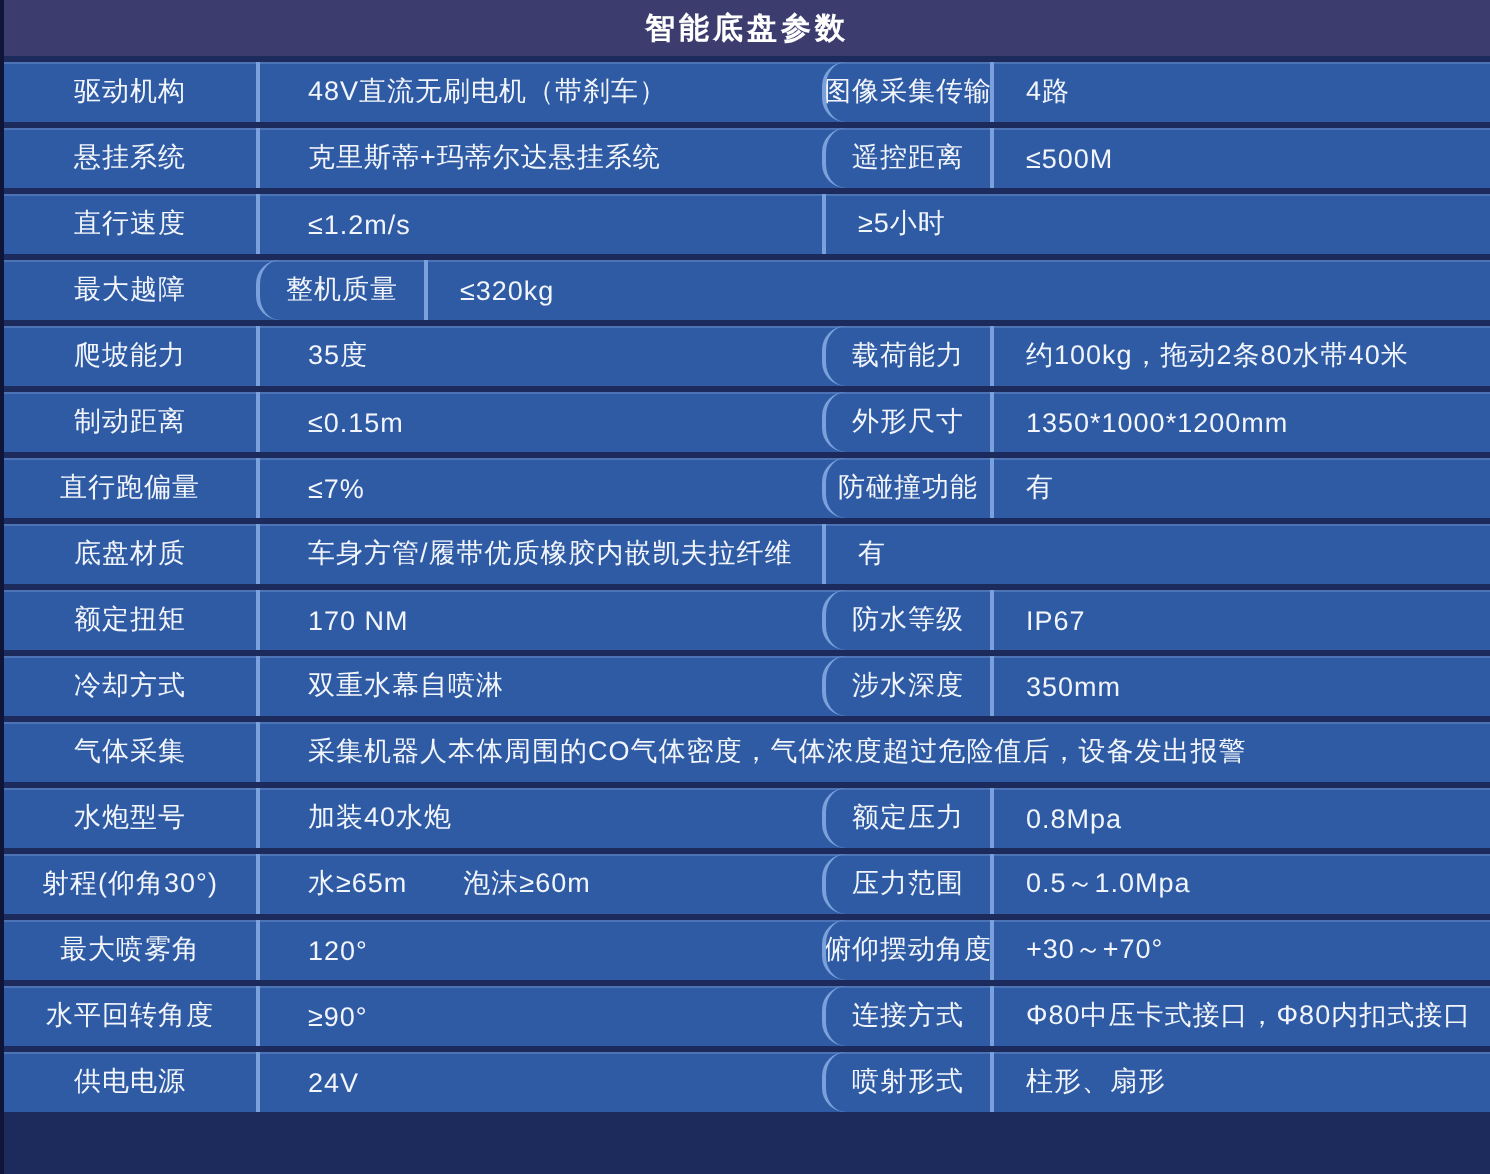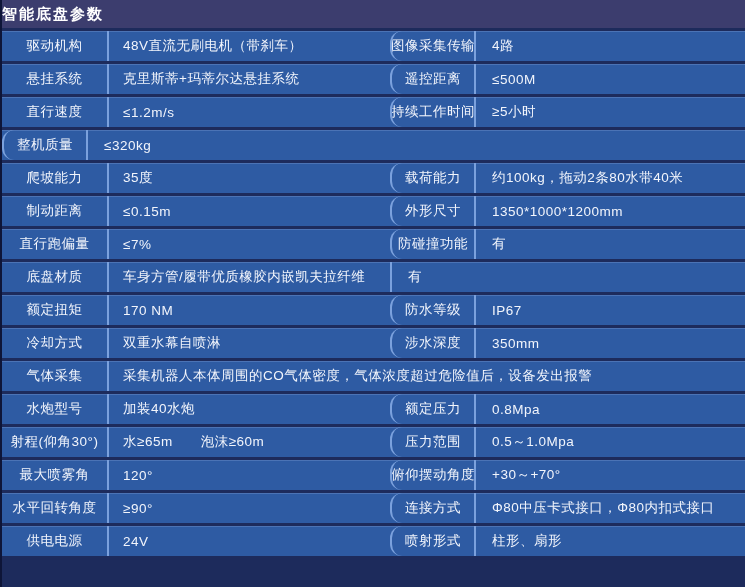--- a/index.html
+++ b/index.html
@@ -17,42 +17,42 @@
     background:var(--page_bg);
     font-family:"Liberation Sans","DejaVu Sans",sans-serif;
     color:var(--text);
     border-left:2px solid var(--edge);
   }
   .table{width:100%;}
   .sec-header{
     height:28px;
     margin-bottom:3px;
     background:var(--header_bg);
-    display:flex;align-items:center;justify-content:flex-start;
+    display:flex;align-items:center;justify-content:center;
   }
   .sec-title{
     font-size:15px;font-weight:bold;color:var(--header_text);
     letter-spacing:2px;
   }
   .row{
     display:flex;
     height:30px;
     margin-bottom:3px;
     background:var(--row_bg);
     box-shadow:inset 0 1px 0 rgba(150,180,230,0.28);
   }
   .cell{
     display:flex;align-items:center;
     font-size:13.5px;
     white-space:nowrap;
     overflow:hidden;
     letter-spacing:0.5px;
   }
-  .l1{width:105px;justify-content:center;text-align:center;}
-  .v1{width:283px;padding-left:14px;border-left:2px solid var(--divider);}
+  .l1{width:126px;justify-content:center;text-align:center;}
+  .v1{width:283px;padding-left:24px;border-left:2px solid var(--divider);}
   .v1.vspan{width:auto;flex:1;}
   .l2{width:84px;justify-content:center;border-left:2px solid var(--divider);border-radius:12px;}
   .v2{flex:1;padding-left:16px;border-left:2px solid var(--divider);}
 </style>
 </head>
 <body>
 
 <div class="table">
     <div class="sec-header">
       <span class="sec-title">智能底盘参数</span>
@@ -65,24 +65,24 @@
     </div>
     <div class="row">
       <div class="cell l1">悬挂系统</div>
       <div class="cell v1">克里斯蒂+玛蒂尔达悬挂系统</div>
       <div class="cell l2">遥控距离</div>
       <div class="cell v2">≤500M</div>
     </div>
     <div class="row">
       <div class="cell l1">直行速度</div>
       <div class="cell v1">≤1.2m/s</div>
-      <div class="cell l2">持续工作时间</div>
       <div class="cell v2">≥5小时</div>
     </div>
     <div class="row">
+      <div class="cell l1">最大越障</div>
       <div class="cell l2">整机质量</div>
       <div class="cell v2">≤320kg</div>
     </div>
     <div class="row">
       <div class="cell l1">爬坡能力</div>
       <div class="cell v1">35度</div>
       <div class="cell l2">载荷能力</div>
       <div class="cell v2">约100kg，拖动2条80水带40米</div>
     </div>
     <div class="row">

